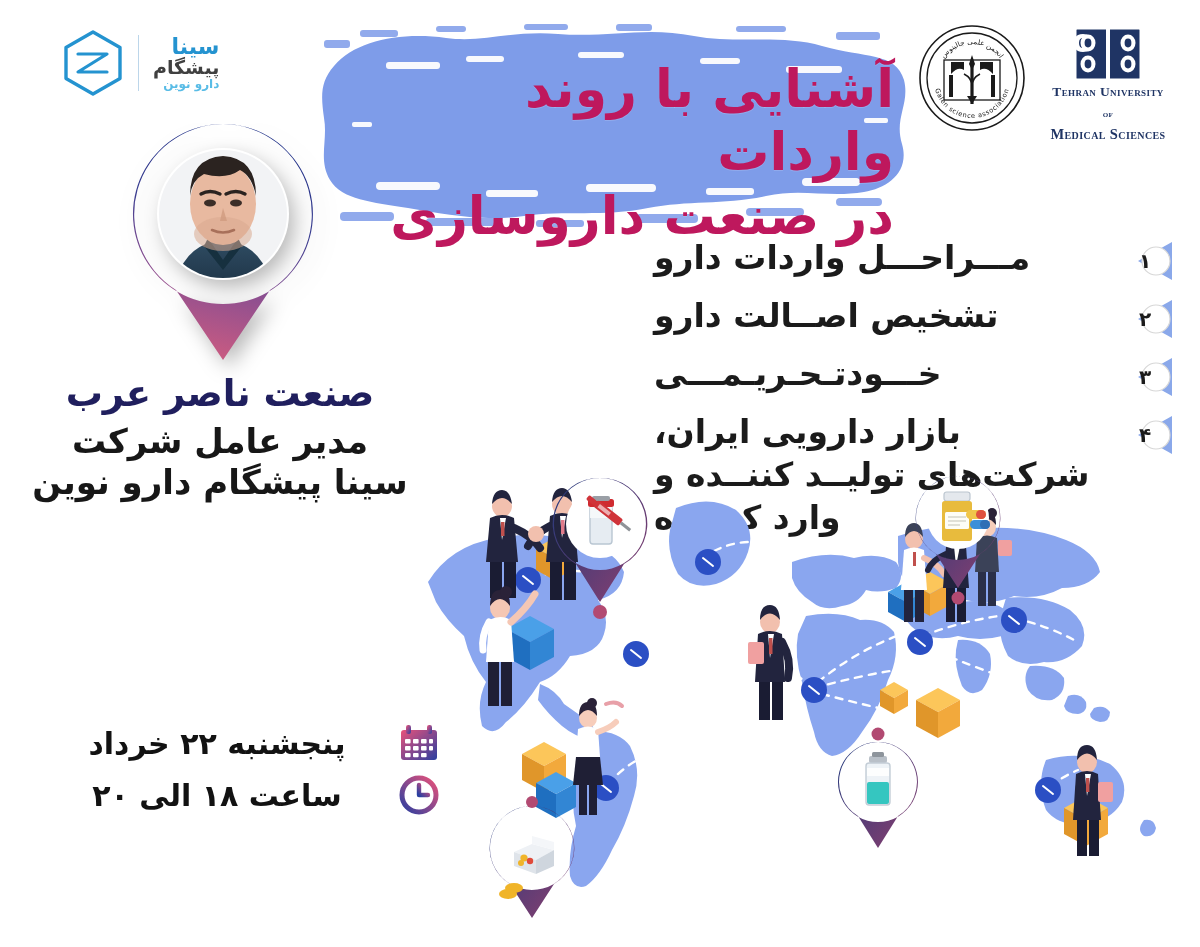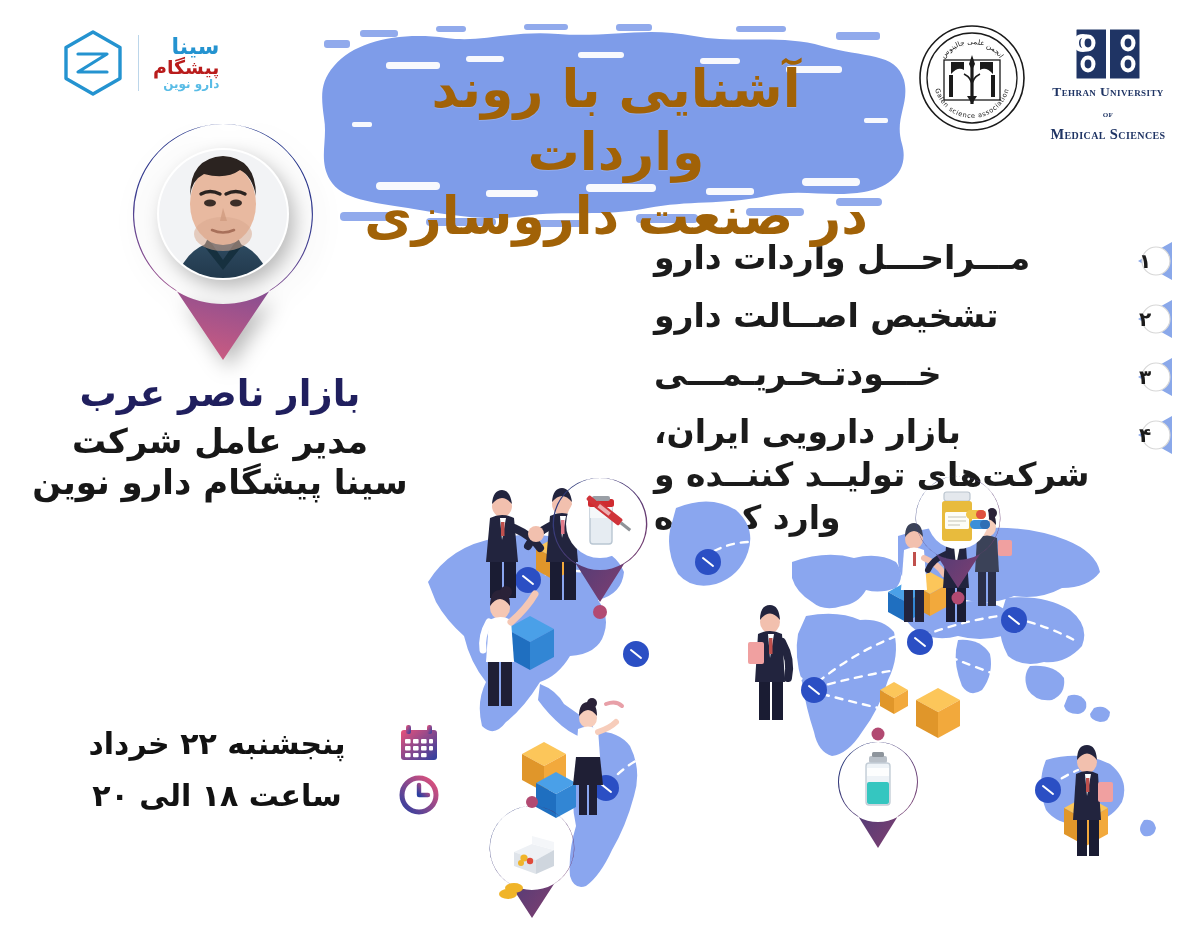--- a/index.html
+++ b/index.html
@@ -28,21 +28,21 @@
     width:62px; height:66px; flex:0 0 auto; position:relative;
   }
   .company-divider{
     width:1px; height:56px; background:#bcd6ea; flex:0 0 auto;
   }
   .company-words{
     display:flex; flex-direction:column; align-items:flex-start;
     line-height:1.02; color:#2e9ed4;
   }
   .cw1{ font-size:22px; font-weight:700; letter-spacing:1px; color:#2493d0; }
-  .cw2{ font-size:19px; font-weight:700; letter-spacing:.5px; color:#b91c1c; }
+  .cw2{ font-size:19px; font-weight:700; letter-spacing:.5px; color:#404040; }
   .cw3{ font-size:12px; font-weight:700; letter-spacing:1px; color:#59bce6; }
 
   
   .galen-seal{
     position:absolute; left:918px; top:22px; width:108px; height:112px;
   }
   .tums-logo{
     position:absolute; left:1032px; top:28px; width:152px; height:96px;
     display:flex; flex-direction:column; align-items:center; color:#1f3464;
   }
@@ -62,22 +62,22 @@
   
   .title-wrap{
     position:absolute; left:316px; top:22px; width:600px; height:215px;
   }
   .brush{
     position:absolute; inset:0; width:100%; height:100%;
     z-index:0;
   }
   .title-text{
     position:absolute; z-index:1; right:22px; top:36px; width:556px;
-    text-align:center; direction:rtl;
-    color:#a16207; font-weight:900; font-size:52px; line-height:1.22;
+    text-align:right; direction:rtl;
+    color:#be185d; font-weight:900; font-size:52px; line-height:1.22;
     letter-spacing:-.5px;
     text-shadow:0 1px 0 rgba(255,255,255,.15);
   }
   .title-line2{ display:block; }
 
   
   .speaker{
     position:absolute; left:20px; top:118px; width:400px;
   }
   .pin{
@@ -292,21 +292,21 @@
           <ellipse cx="93" cy="116" rx="29" ry="17" fill="#d9a98f" opacity=".55"></ellipse>
           <ellipse cx="80" cy="85" rx="6" ry="3.4" fill="#3b2e28"></ellipse>
           <ellipse cx="106" cy="85" rx="6" ry="3.4" fill="#3b2e28"></ellipse>
           <path d="M71 76 Q80 71 90 76" stroke="#2b2320" stroke-width="3.4" fill="none" stroke-linecap="round"></path>
           <path d="M96 76 Q106 71 115 76" stroke="#2b2320" stroke-width="3.4" fill="none" stroke-linecap="round"></path>
           <path d="M93 90 L90 103 L97 103 Z" fill="#d09b80" opacity=".8"></path>
           <path d="M82 112 Q93 117 104 112" stroke="#a8705a" stroke-width="2.6" fill="none" stroke-linecap="round"></path>
         </g>
       </svg>
     </div>
-    <div class="speaker-name">بازار ناصر عرب</div>
+    <div class="speaker-name">صنعت ناصر عرب</div>
     <div class="speaker-role">
       <span>مدیر عامل شرکت</span>
       <span>سینا پیشگام دارو نوین</span>
     </div>
   </div>
 
   <div class="agenda">
 
     <div class="agenda-item">
       <div class="badge">

